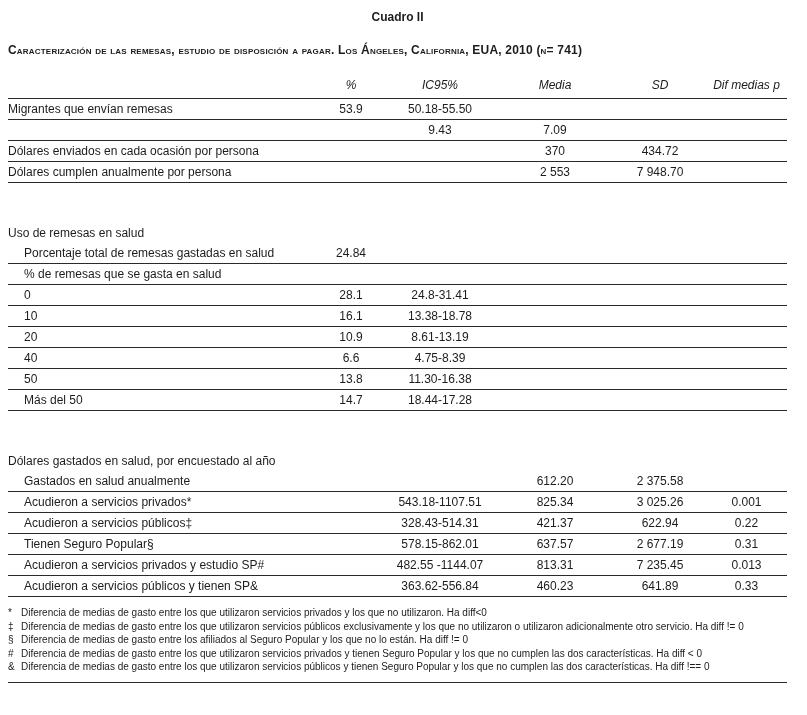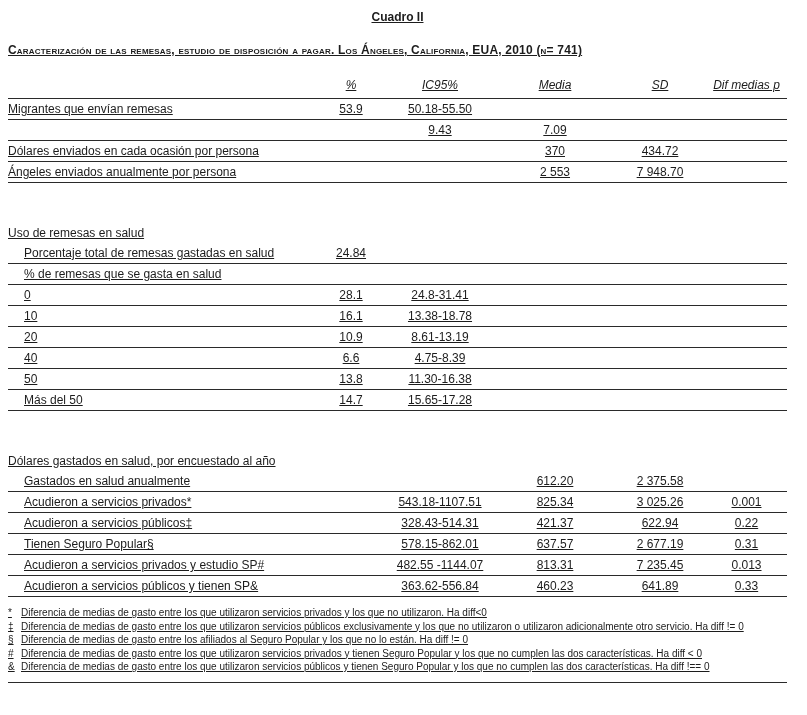--- a/index.html
+++ b/index.html
@@ -2,21 +2,21 @@
 <html><head>
 <meta charset="utf-8">
 <style>
   * { margin:0; padding:0; box-sizing:border-box; }
   html, body { background:#ffffff; }
   body {
     width:807px; height:715px; overflow:hidden;
     font-family:"Liberation Sans", sans-serif;
     color:#1c1c1c;
   }
-  .page { padding:8px 20px 0 8px;text-decoration:underline; }
+  .page { padding:8px 20px 0 8px; }
 
   .title {
     text-align:center; font-weight:bold; font-size:12px; padding-top:2px;
   }
   .subtitle {
     font-weight:bold; font-variant:small-caps;
     font-size:12px; letter-spacing:0.2px; margin-top:19px;
   }
 
   .table { margin-top:14px; }
@@ -80,21 +80,21 @@
         </div>
         <div class="trow">
           <div class="cell label">Dólares enviados en cada ocasión por persona</div>
           <div class="cell num"></div>
           <div class="cell num"></div>
           <div class="cell num">370</div>
           <div class="cell num">434.72</div>
           <div class="cell num"></div>
         </div>
         <div class="trow">
-          <div class="cell label">Ángeles enviados anualmente por persona</div>
+          <div class="cell label">Dólares cumplen anualmente por persona</div>
           <div class="cell num"></div>
           <div class="cell num"></div>
           <div class="cell num">2 553</div>
           <div class="cell num">7 948.70</div>
           <div class="cell num"></div>
         </div>
         <div class="section">Uso de remesas en salud</div>
         <div class="trow">
           <div class="cell label indent">Porcentaje total de remesas gastadas en salud</div>
           <div class="cell num">24.84</div>
@@ -147,21 +147,21 @@
           <div class="cell label indent">50</div>
           <div class="cell num">13.8</div>
           <div class="cell num">11.30-16.38</div>
           <div class="cell num"></div>
           <div class="cell num"></div>
           <div class="cell num"></div>
         </div>
         <div class="trow">
           <div class="cell label indent">Más del 50</div>
           <div class="cell num">14.7</div>
-          <div class="cell num">15.65-17.28</div>
+          <div class="cell num">18.44-17.28</div>
           <div class="cell num"></div>
           <div class="cell num"></div>
           <div class="cell num"></div>
         </div>
         <div class="section">Dólares gastados en salud, por encuestado al año</div>
         <div class="trow">
           <div class="cell label indent">Gastados en salud anualmente</div>
           <div class="cell num"></div>
           <div class="cell num"></div>
           <div class="cell num">612.20</div>

